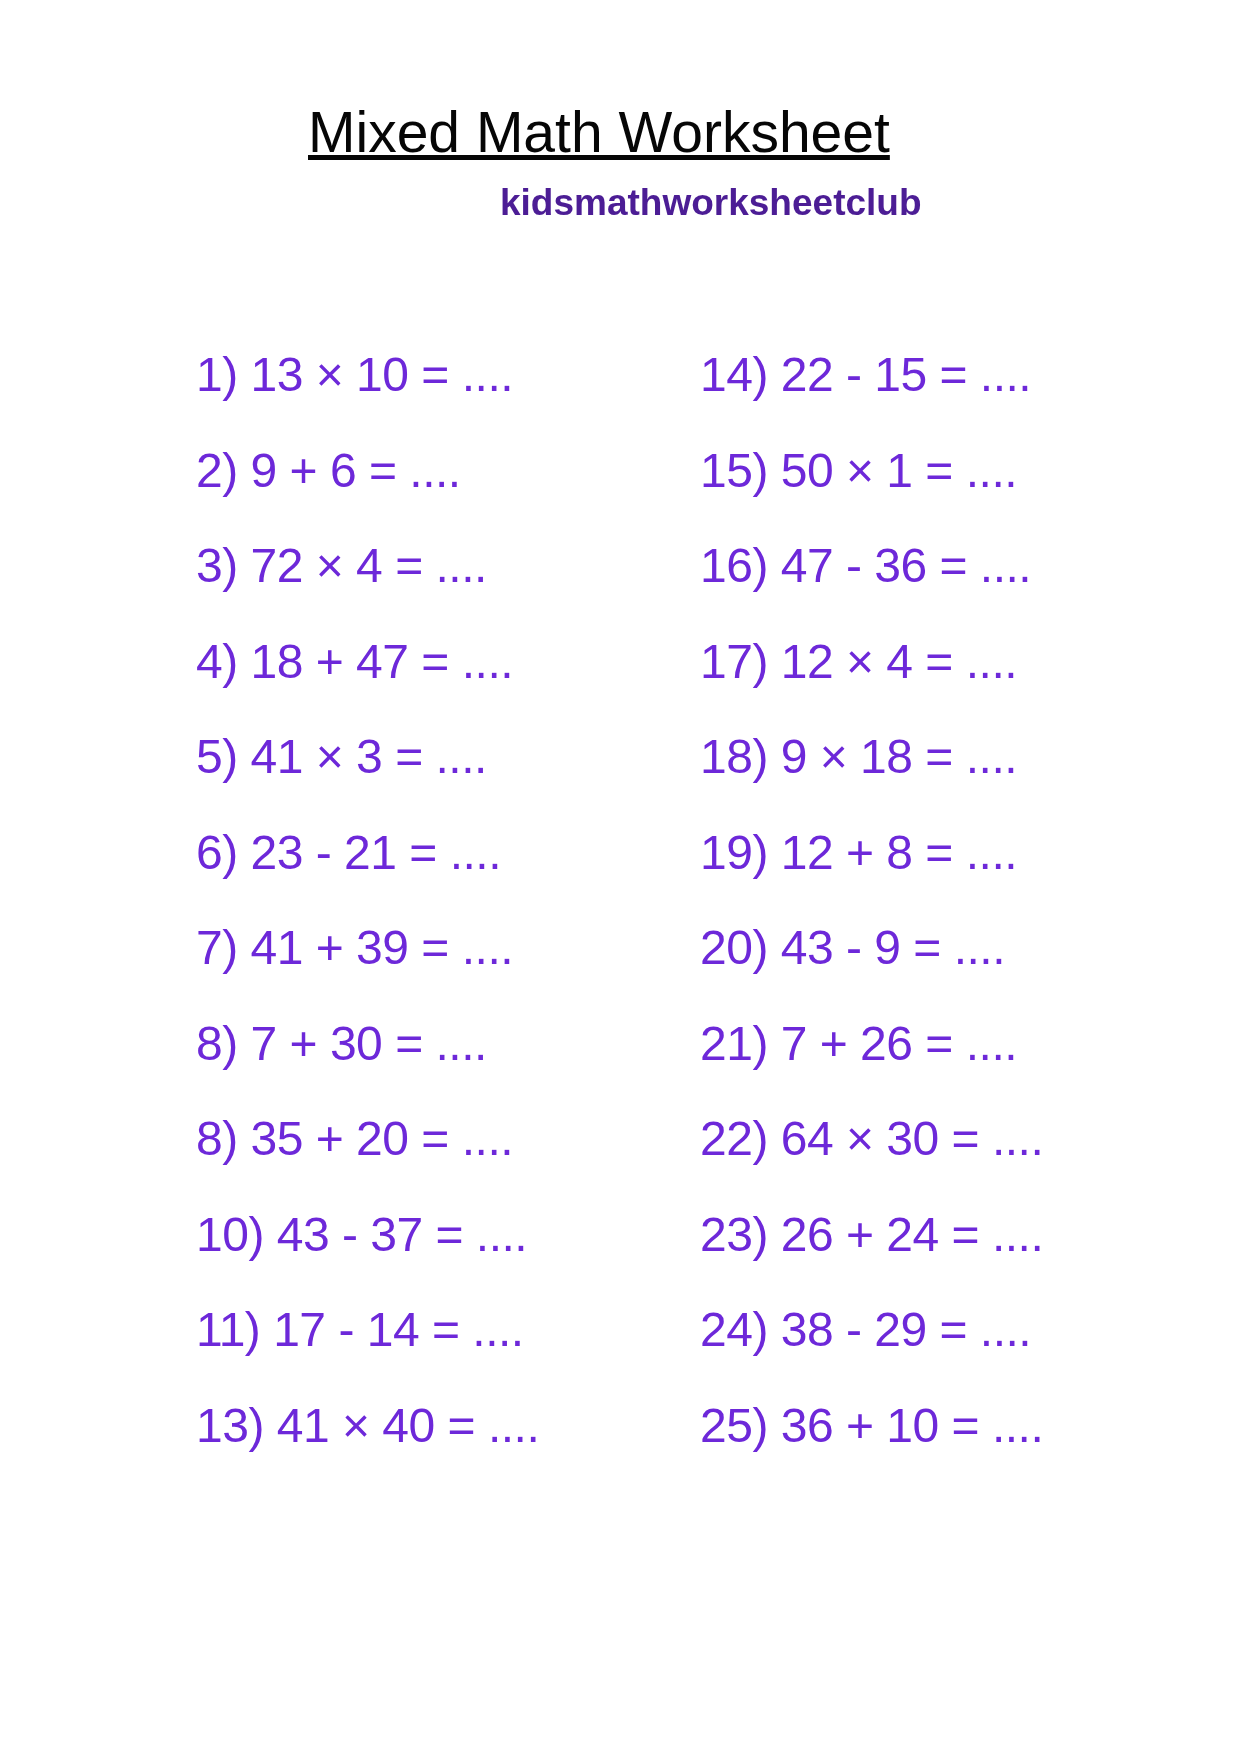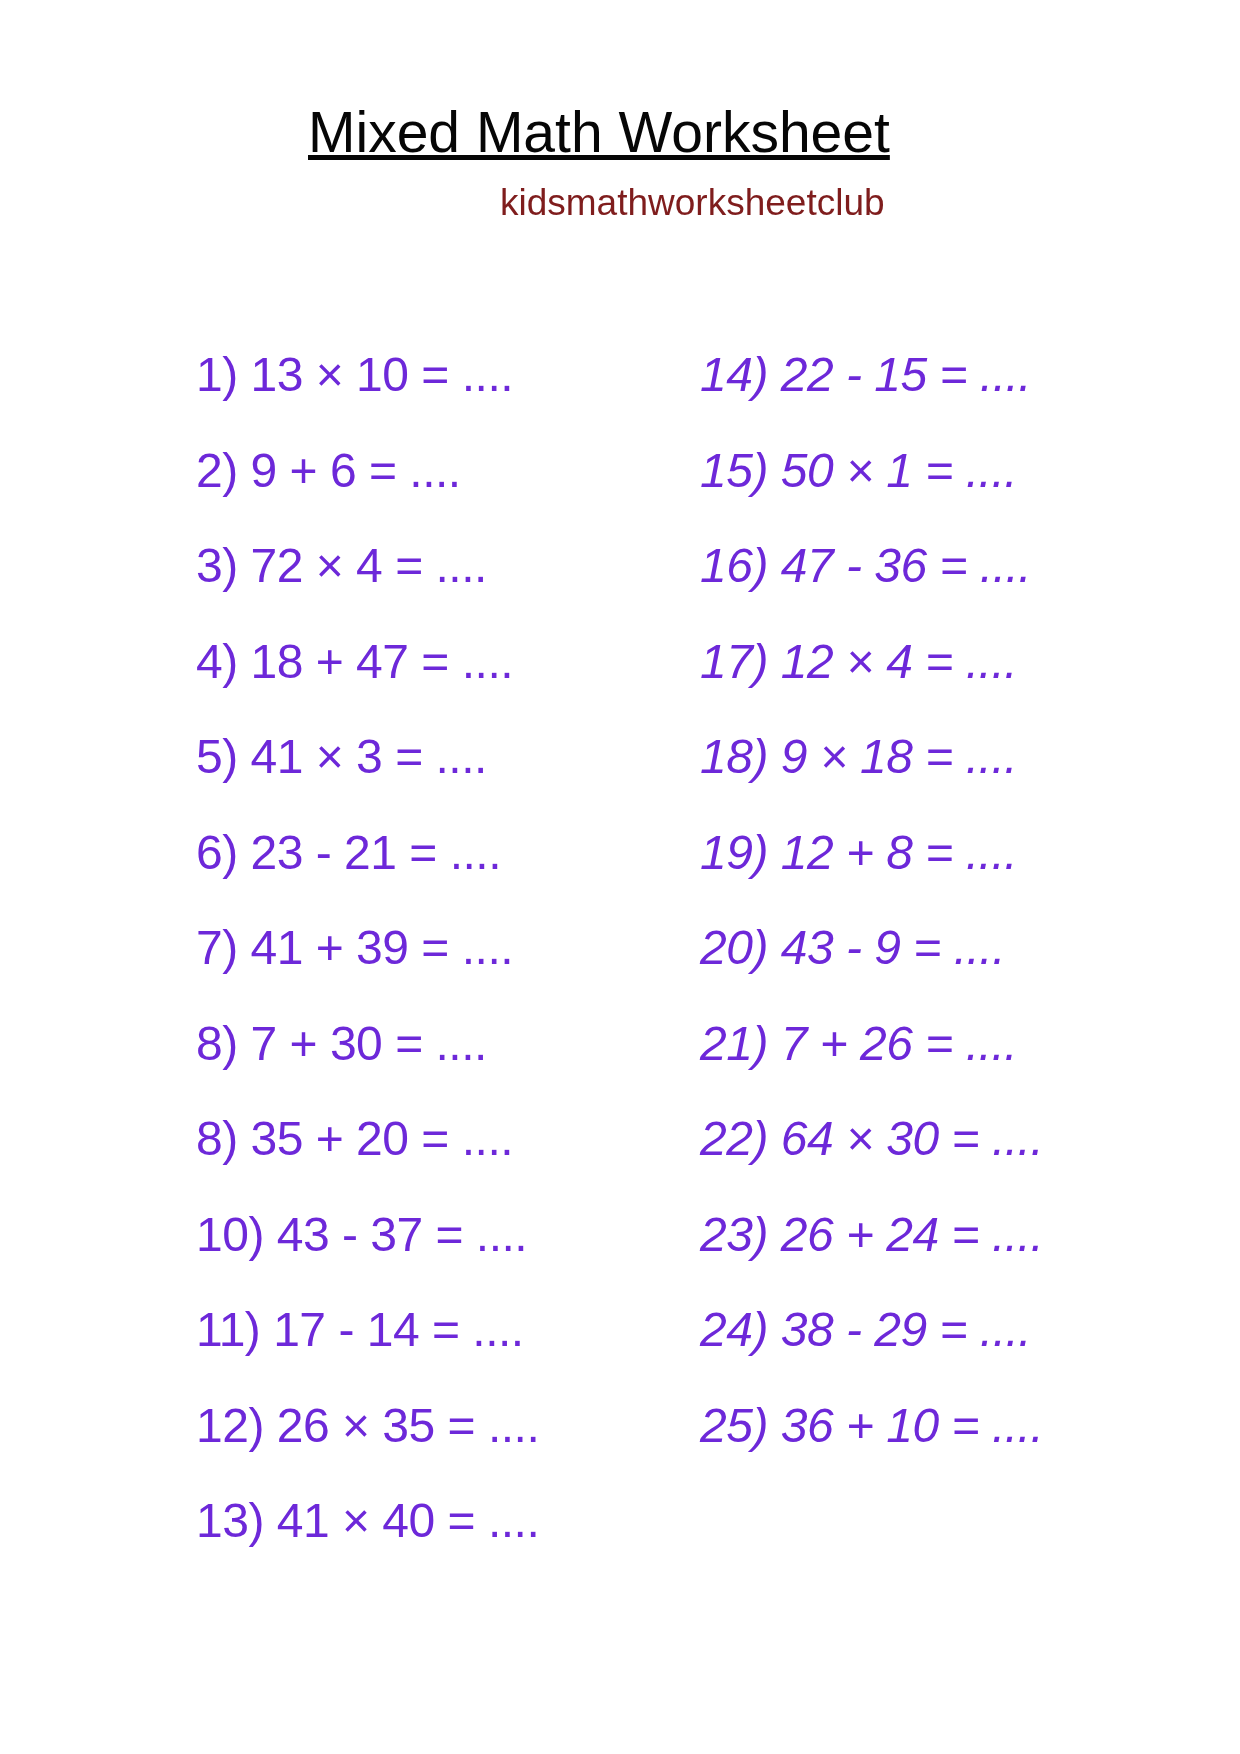--- a/index.html
+++ b/index.html
@@ -26,31 +26,31 @@
     line-height: 1;
     color: #060606;
     white-space: pre;
     text-decoration: underline;
   }
   .subtitle {
     position: absolute;
     left: 500px;
     top: 184px;
     font-size: 37px;
-    font-weight: 400;
+    font-weight: 700;
     line-height: 1;
-    color: #7f1d1d;
+    color: #4c1d95;
     white-space: pre;
   }
   .col {
     position: absolute;
     top: 327px;
   }
   .col-left  { left: 196px; }
-  .col-right { left: 700px; font-style: italic; }
+  .col-right { left: 700px; }
   .problem {
     height: 95.5px;
     line-height: 95.5px;
     font-size: 48px;
     letter-spacing: -0.5px;
     color: #6d28d9;
     white-space: pre;
   }
 </style>
 </head>
@@ -66,21 +66,20 @@
     <div class="problem">2) 9 + 6 = ....</div>
     <div class="problem">3) 72 × 4 = ....</div>
     <div class="problem">4) 18 + 47 = ....</div>
     <div class="problem">5) 41 × 3 = ....</div>
     <div class="problem">6) 23 - 21 = ....</div>
     <div class="problem">7) 41 + 39 = ....</div>
     <div class="problem">8) 7 + 30 = ....</div>
     <div class="problem">8) 35 + 20 = ....</div>
     <div class="problem">10) 43 - 37 = ....</div>
     <div class="problem">11) 17 - 14 = ....</div>
-    <div class="problem">12) 26 × 35 = ....</div>
     <div class="problem">13) 41 × 40 = ....</div>
   </div>
 
   <div class="col col-right">
     <div class="problem">14) 22 - 15 = ....</div>
     <div class="problem">15) 50 × 1 = ....</div>
     <div class="problem">16) 47 - 36 = ....</div>
     <div class="problem">17) 12 × 4 = ....</div>
     <div class="problem">18) 9 × 18 = ....</div>
     <div class="problem">19) 12 + 8 = ....</div>

